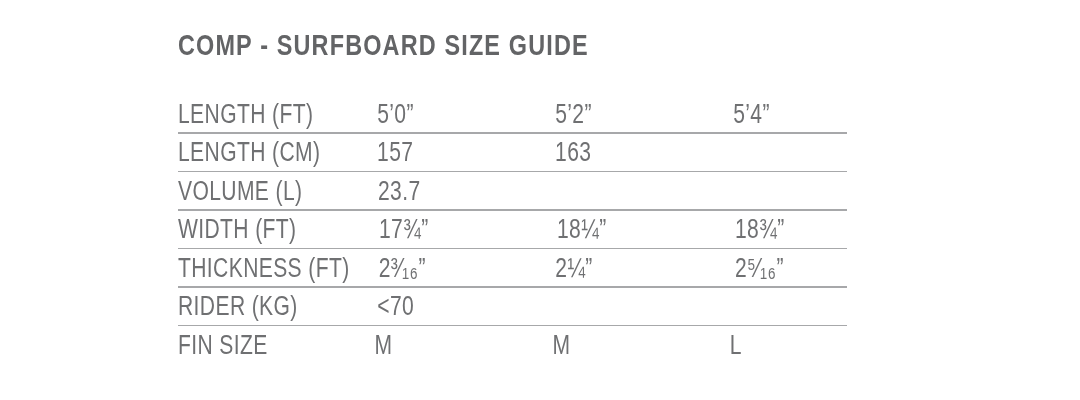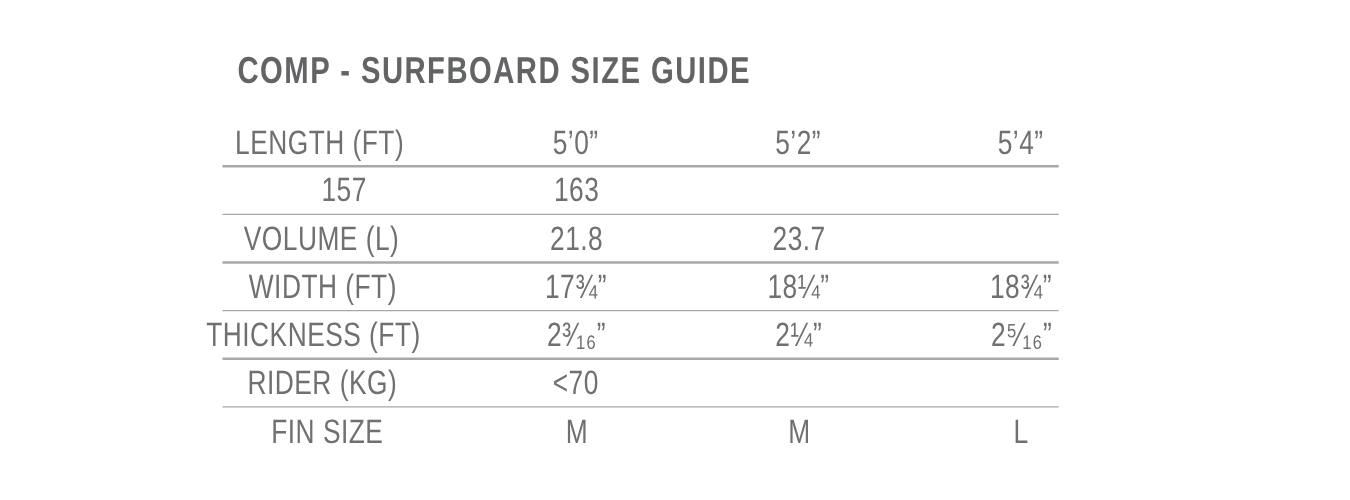--- a/index.html
+++ b/index.html
@@ -19,21 +19,21 @@
   .cond {
     display: inline-block;
     transform: scaleX(0.78);
     transform-origin: 0 50%;
     white-space: nowrap;
   }
   .page-title {
     position: absolute;
     left: 178px;
     top: 28px;
-    margin: 12px;
+    margin: 0;
     font-size: 30px;
     font-weight: bold;
     letter-spacing: 1.5px;
     color: #636466;
     line-height: 1.1;
   }
   .size-table {
     position: absolute;
     left: 178px;
     top: 95px;
@@ -56,22 +56,22 @@
     background: #a7a8aa;
   }
   .cell {
     font-size: 27px;
     line-height: 1;
     color: #6f7072;
     letter-spacing: 0.5px;
     display: flex;
     align-items: center;
   }
-  .cell.label { justify-content: center; }
-  .cell.value { justify-content: center; }
+  .cell.label { justify-content: flex-start; }
+  .cell.value { }
   .cell.value .cond { transform-origin: 50% 50%; }
 </style>
 </head>
 <body>
 
 <div class="canvas">
   <h1 class="page-title"><span class="cond">COMP - SURFBOARD SIZE GUIDE</span></h1>
 
   <div class="size-table" id="size-table">
   <div class="row">
@@ -83,34 +83,34 @@
         </div>
     <div class="cell value">
           <span class="cond">5’2”</span>
         </div>
     <div class="cell value">
           <span class="cond">5’4”</span>
         </div>
   </div>
 
   <div class="row">
+    <div class="cell label">
+          <span class="cond">LENGTH (CM)</span>
+        </div>
     <div class="cell value">
           <span class="cond">157</span>
         </div>
     <div class="cell value">
           <span class="cond">163</span>
         </div>
   </div>
 
   <div class="row">
     <div class="cell label">
           <span class="cond">VOLUME (L)</span>
-        </div>
-    <div class="cell value">
-          <span class="cond">21.8</span>
         </div>
     <div class="cell value">
           <span class="cond">23.7</span>
         </div>
   </div>
 
   <div class="row">
     <div class="cell label">
           <span class="cond">WIDTH (FT)</span>
         </div>

